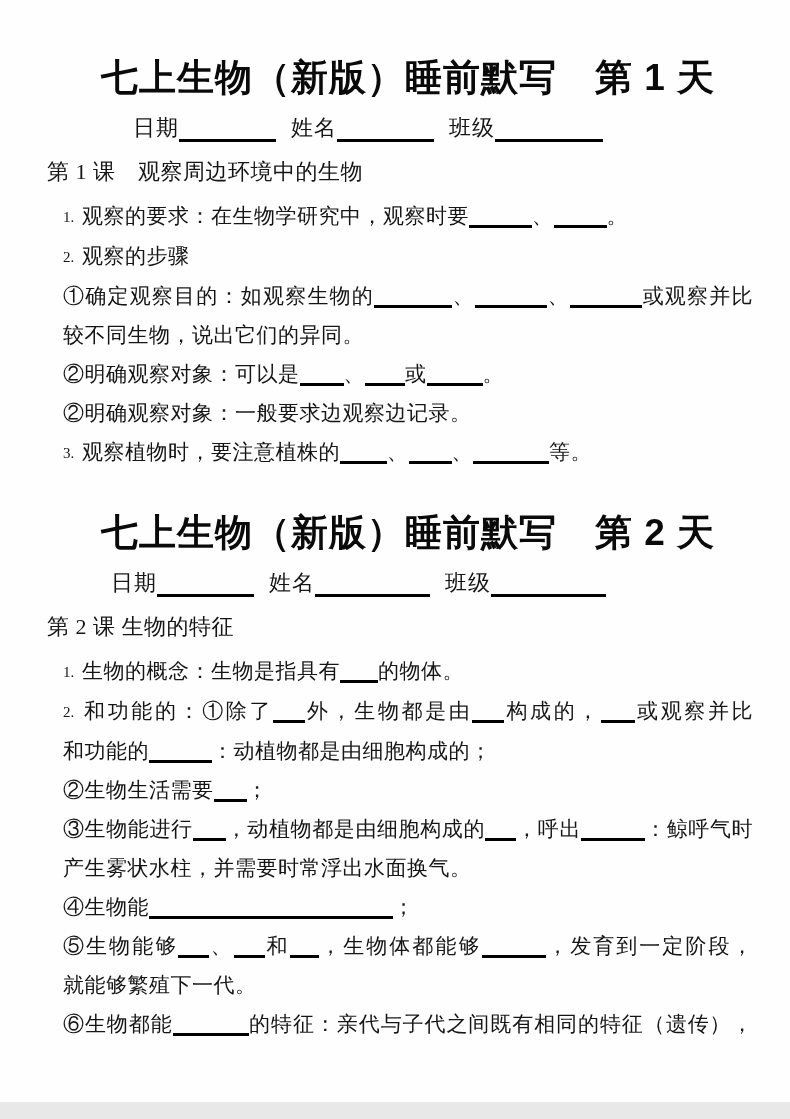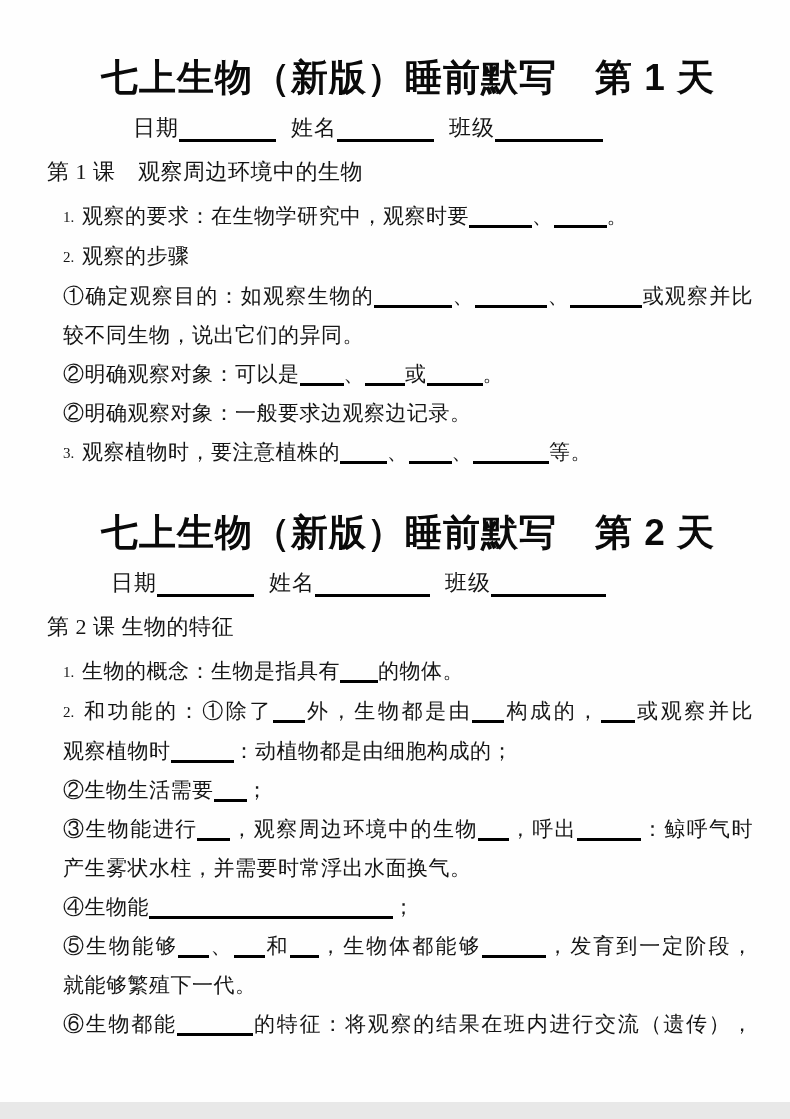--- a/index.html
+++ b/index.html
@@ -94,23 +94,23 @@
         <p class="line"><span class="seg">②明确观察对象：可以是</span><span class="blank" style="width: 44px;"></span><span class="seg">、</span><span class="blank" style="width: 40px;"></span><span class="seg">或</span><span class="blank" style="width: 56px;"></span><span class="seg">。</span></p>
         <p class="line"><span class="seg">②明确观察对象：一般要求边观察边记录。</span></p>
         <p class="line"><span class="inum">3.</span><span class="seg">观察植物时，要注意植株的</span><span class="blank" style="width: 47px;"></span><span class="seg">、</span><span class="blank" style="width: 43px;"></span><span class="seg">、</span><span class="blank" style="width: 76px;"></span><span class="seg">等。</span></p>
       </section>
       <section class="section">
         <h1 class="title">七上生物（新版）睡前默写　第 2 天</h1>
         <div class="hdr"><span class="field"><span class="flabel">日期</span><span class="hblank" style="width: 97px;"></span></span><span class="field"><span class="flabel">姓名</span><span class="hblank" style="width: 115px;"></span></span><span class="field"><span class="flabel">班级</span><span class="hblank" style="width: 115px;"></span></span></div>
         <p class="lesson">第 2 课 生物的特征</p>
         <p class="line"><span class="inum">1.</span><span class="seg">生物的概念：生物是指具有</span><span class="blank" style="width: 38px;"></span><span class="seg">的物体。</span></p>
         <p class="line fill"><span class="inum">2.</span><span class="seg">和功能的：①除了</span><span class="blank" style="width: 32px;"></span><span class="seg">外，生物都是由</span><span class="blank" style="width: 32px;"></span><span class="seg">构成的，</span><span class="blank" style="width: 34px;"></span><span class="seg">或观察并比</span></p>
-        <p class="line"><span class="seg">观察植物时</span><span class="blank" style="width: 63px;"></span><span class="seg">：动植物都是由细胞构成的；</span></p>
+        <p class="line"><span class="seg">和功能的</span><span class="blank" style="width: 63px;"></span><span class="seg">：动植物都是由细胞构成的；</span></p>
         <p class="line"><span class="seg">②生物生活需要</span><span class="blank" style="width: 33px;"></span><span class="seg">；</span></p>
-        <p class="line fill"><span class="seg">③生物能进行</span><span class="blank" style="width: 33px;"></span><span class="seg">，观察周边环境中的生物</span><span class="blank" style="width: 31px;"></span><span class="seg">，呼出</span><span class="blank" style="width: 64px;"></span><span class="seg">：鲸呼气时</span></p>
+        <p class="line fill"><span class="seg">③生物能进行</span><span class="blank" style="width: 33px;"></span><span class="seg">，动植物都是由细胞构成的</span><span class="blank" style="width: 31px;"></span><span class="seg">，呼出</span><span class="blank" style="width: 64px;"></span><span class="seg">：鲸呼气时</span></p>
         <p class="line"><span class="seg">产生雾状水柱，并需要时常浮出水面换气。</span></p>
         <p class="line"><span class="seg">④生物能</span><span class="blank" style="width: 244px;"></span><span class="seg">；</span></p>
         <p class="line fill"><span class="seg">⑤生物能够</span><span class="blank" style="width: 31px;"></span><span class="seg">、</span><span class="blank" style="width: 31px;"></span><span class="seg">和</span><span class="blank" style="width: 29px;"></span><span class="seg">，生物体都能够</span><span class="blank" style="width: 64px;"></span><span class="seg">，发育到一定阶段，</span></p>
         <p class="line"><span class="seg">就能够繁殖下一代。</span></p>
-        <p class="line fill"><span class="seg">⑥生物都能</span><span class="blank" style="width: 76px;"></span><span class="seg">的特征：将观察的结果在班内进行交流（遗传），</span></p>
+        <p class="line fill"><span class="seg">⑥生物都能</span><span class="blank" style="width: 76px;"></span><span class="seg">的特征：亲代与子代之间既有相同的特征（遗传），</span></p>
       </section>
     </main>
 </div>
 
 </body></html>

